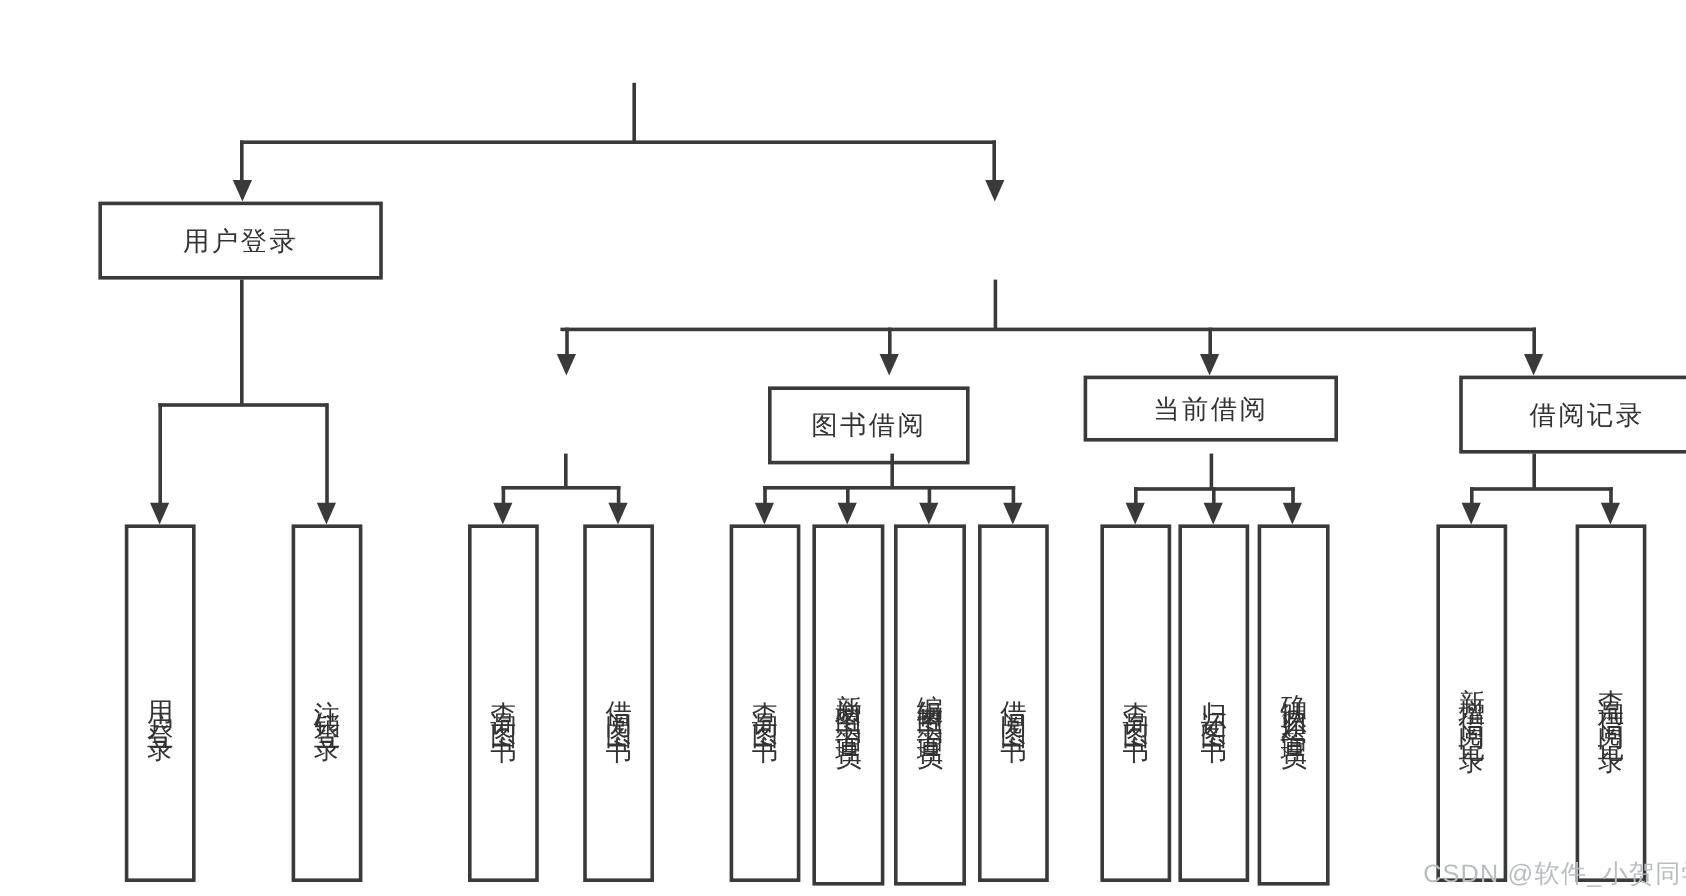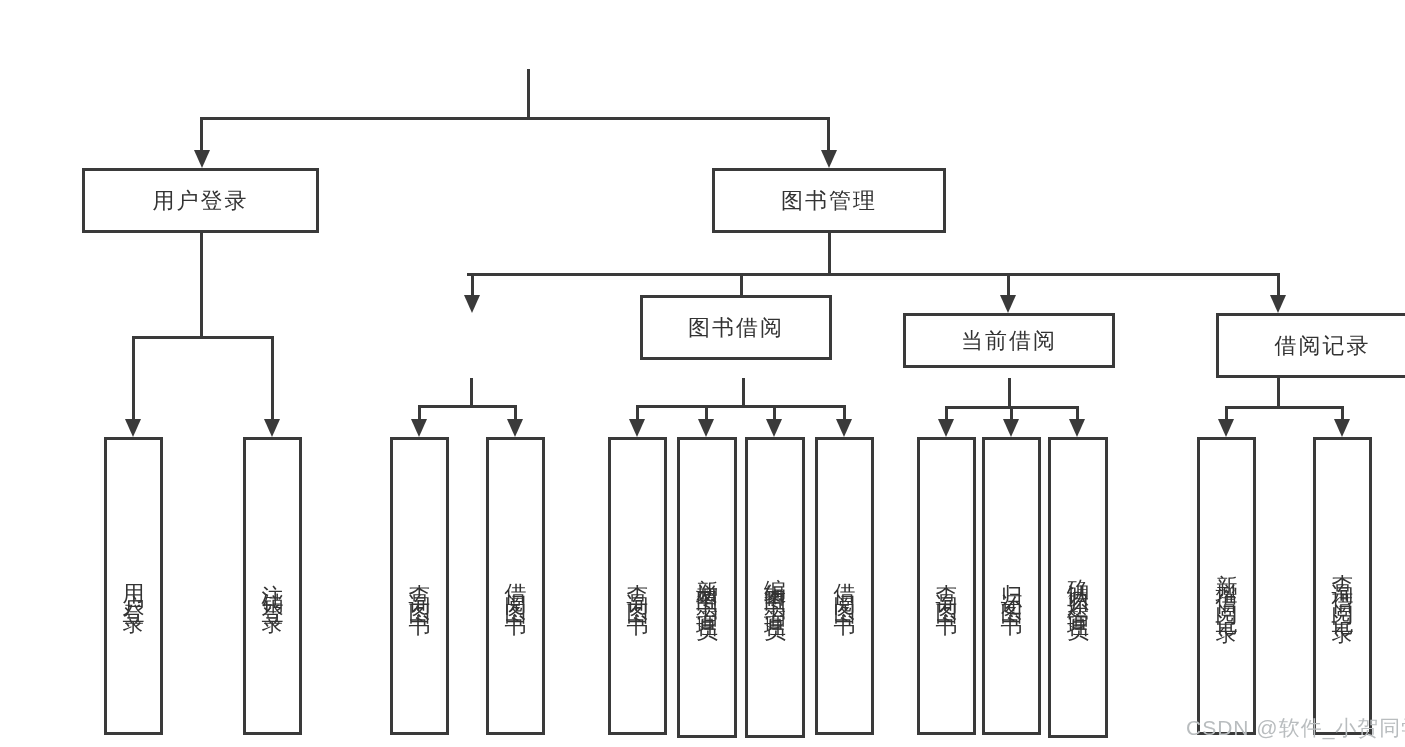--- a/index.html
+++ b/index.html
@@ -69,43 +69,40 @@
   <div class="vline" style="left:527px;top:69px;height:49px;"></div>
   <div class="hline" style="left:200px;top:117px;width:630px;"></div>
   <div class="vline" style="left:200px;top:117px;height:36px;"></div>
   <div class="arrow" style="left:194px;top:150px;"></div>
   <div class="vline" style="left:827px;top:117px;height:36px;"></div>
   <div class="arrow" style="left:821px;top:150px;"></div>
 
   <div class="node h" style="left:82px;top:168px;width:237px;height:65px;">
     <span class="lbl">用户登录</span>
   </div>
-  <div class="node h" style="left:712px;top:168px;width:234px;height:65px;">
-    <span class="lbl">图书管理</span>
-  </div>
 
   <div class="vline" style="left:200px;top:233px;height:105px;"></div>
   <div class="hline" style="left:132px;top:336px;width:141px;"></div>
   <div class="vline" style="left:132px;top:336px;height:86px;"></div>
   <div class="arrow" style="left:125px;top:419px;"></div>
   <div class="vline" style="left:271px;top:336px;height:86px;"></div>
   <div class="arrow" style="left:264px;top:419px;"></div>
 
   <div class="vline" style="left:828px;top:233px;height:42px;"></div>
   <div class="hline" style="left:467px;top:273px;width:813px;"></div>
   <div class="vline" style="left:471px;top:273px;height:25px;"></div>
   <div class="arrow" style="left:464px;top:295px;"></div>
   <div class="vline" style="left:740px;top:273px;height:25px;"></div>
   <div class="arrow" style="left:733px;top:295px;"></div>
   <div class="vline" style="left:1007px;top:273px;height:25px;"></div>
   <div class="arrow" style="left:1000px;top:295px;"></div>
   <div class="vline" style="left:1277px;top:273px;height:25px;"></div>
   <div class="arrow" style="left:1270px;top:295px;"></div>
 
-  <div class="node h" style="left:640px;top:295px;width:192px;height:65px;">
+  <div class="node h" style="left:640px;top:322px;width:168px;height:65px;">
     <span class="lbl">图书借阅</span>
   </div>
   <div class="node h" style="left:903px;top:313px;width:212px;height:55px;">
     <span class="lbl">当前借阅</span>
   </div>
   <div class="node h" style="left:1172px;top:313px;width:213px;height:65px;margin-left:44px;">
     <span class="lbl">借阅记录</span>
   </div>
 
   <div class="vline" style="left:470px;top:378px;height:29px;"></div>

